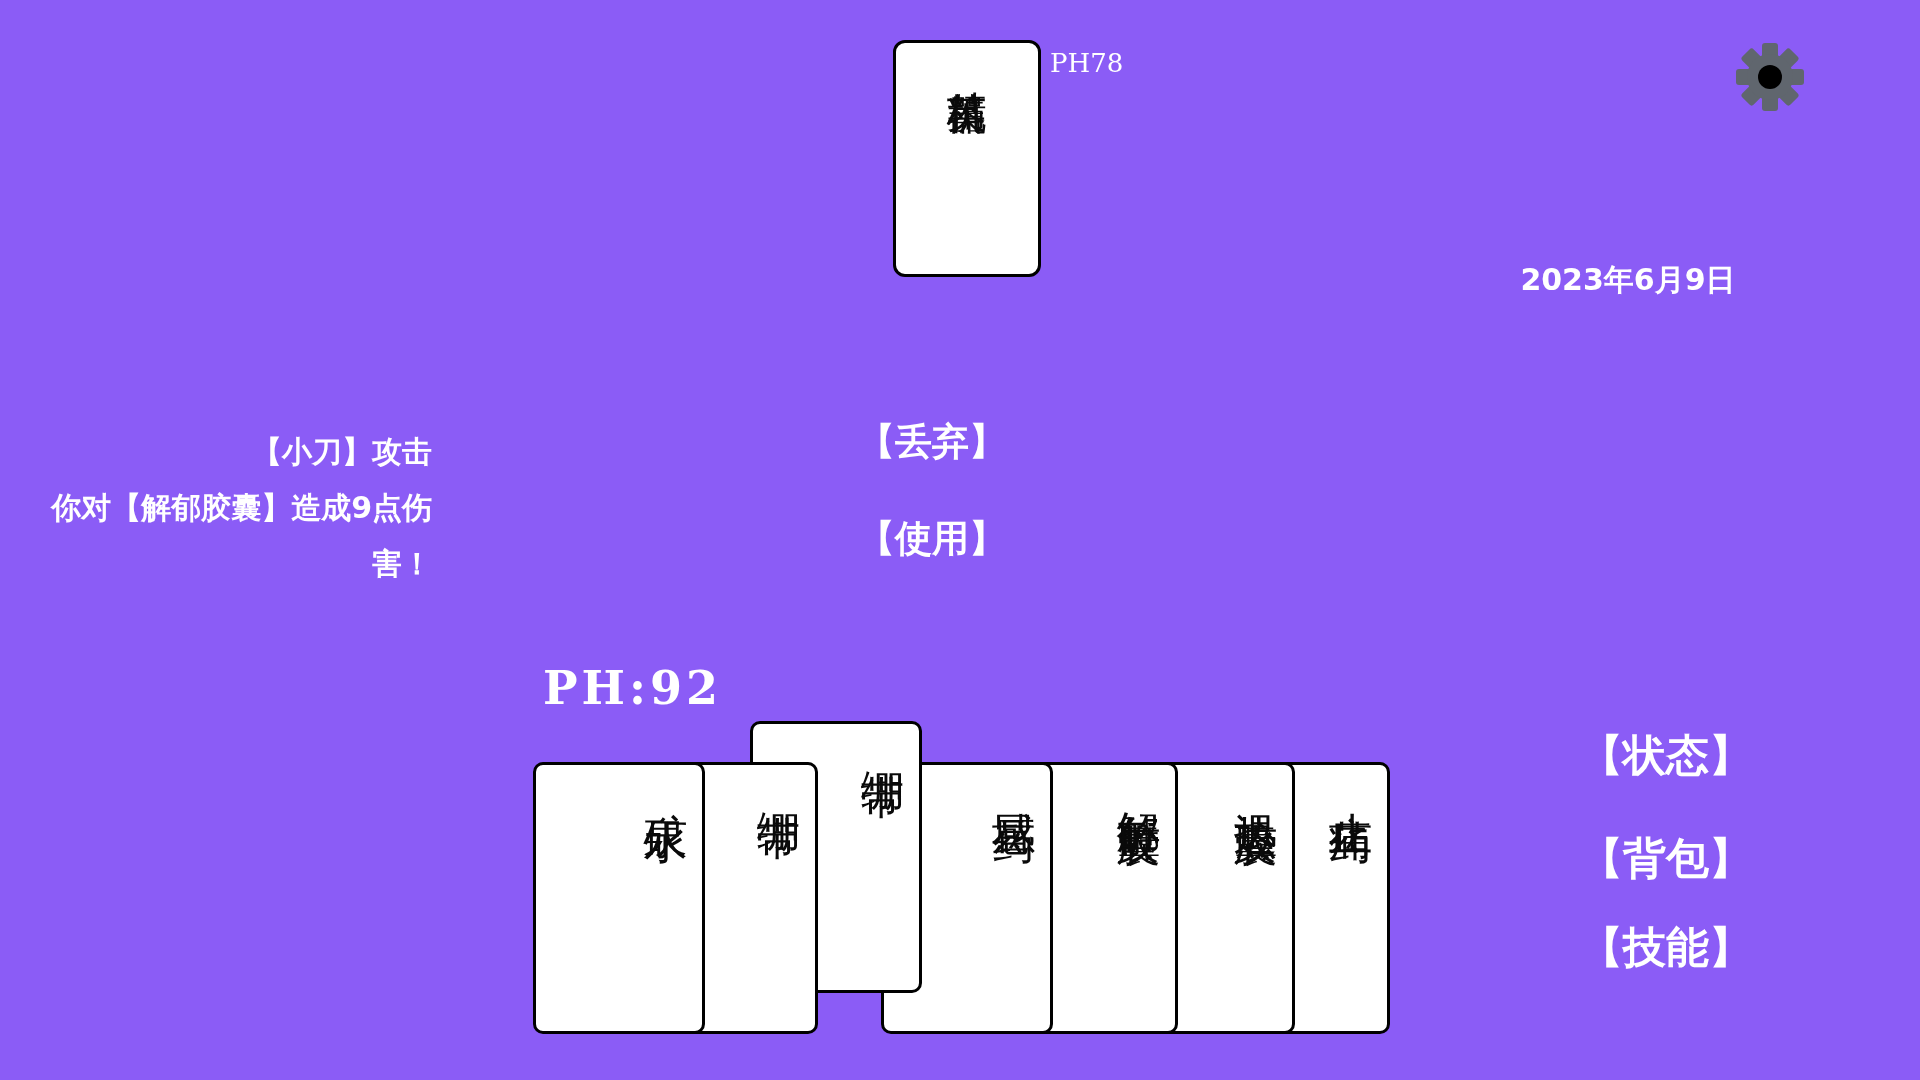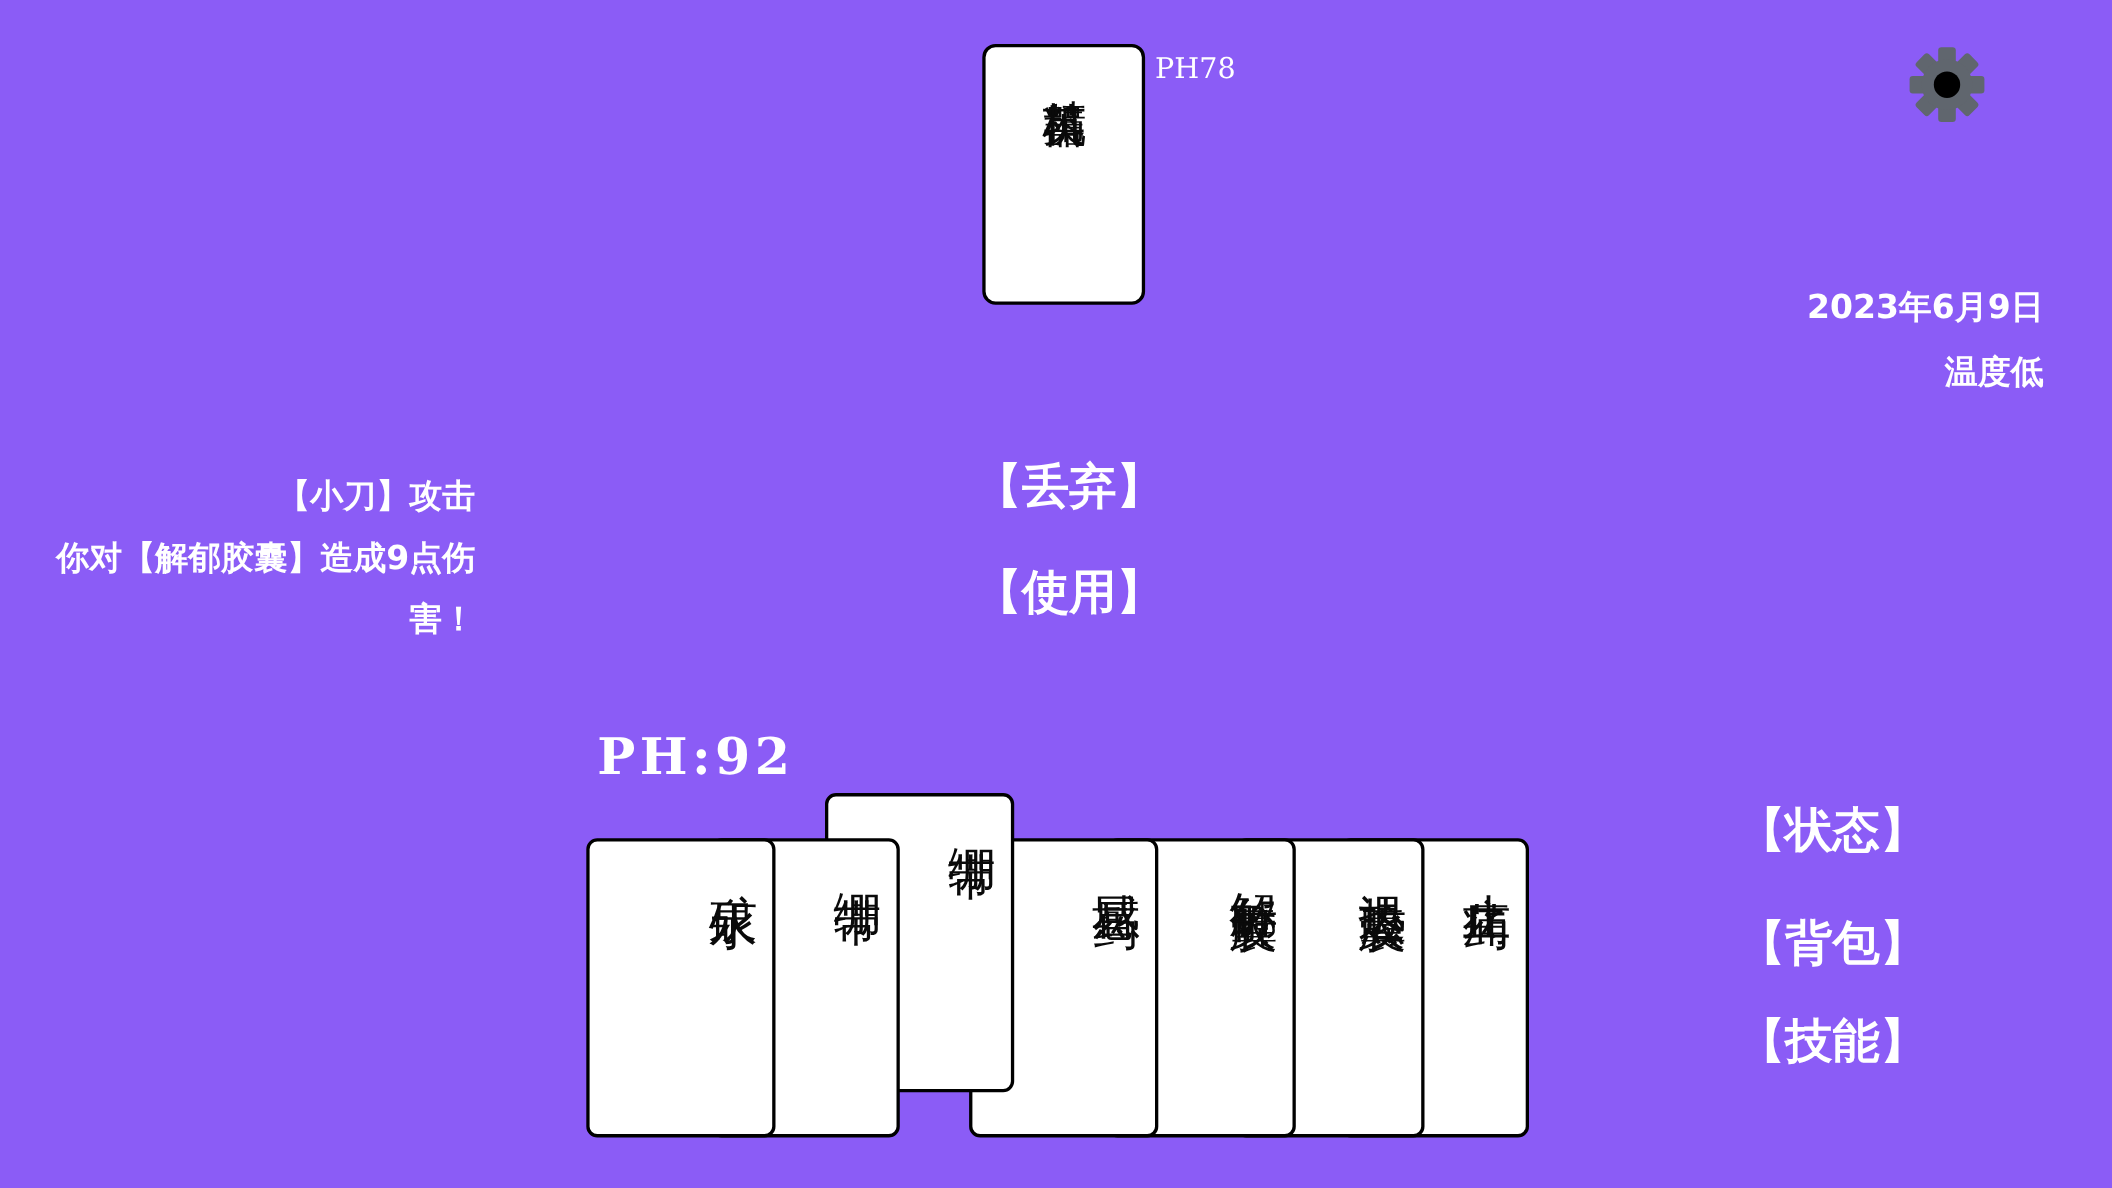--- a/index.html
+++ b/index.html
@@ -29,24 +29,24 @@
 
   
   .ph-enemy{position:absolute;left:1050px;top:48px;color:#fff;
             font-family:"DejaVu Serif","Liberation Serif",serif;font-size:26px;}
   .ph-player{position:absolute;left:543px;top:661px;color:#fff;font-weight:700;
              font-family:"DejaVu Serif","Liberation Serif",serif;font-size:46px;letter-spacing:4px;}
 
   
   .pixel{position:absolute;color:#fff;font-weight:700;}
   .battle-log{left:0;top:424px;width:432px;text-align:right;font-size:30px;line-height:56px;}
-  .action{width:200px;left:858px;text-align:right;font-size:43px;line-height:46px;cursor:pointer;}
+  .action{width:200px;left:858px;text-align:left;font-size:37px;line-height:46px;cursor:pointer;}
   .action-discard{top:419px;}
   .action-use{top:516px;}
-  .status-panel{left:1558px;top:250px;width:300px;text-align:right;font-size:30px;line-height:59px;}
+  .status-panel{left:1478px;top:250px;width:300px;text-align:center;font-size:30px;line-height:59px;}
   .menu-item{left:1516px;width:300px;text-align:center;font-size:43px;line-height:46px;cursor:pointer;}
   .menu-status{top:732px;}
   .menu-backpack{top:835px;}
   .menu-skills{top:924px;}
 
   
   .gear{position:absolute;left:1733px;top:40px;width:74px;height:74px;cursor:pointer;}
 </style>
 </head>
 <body>
@@ -64,21 +64,20 @@
       <rect x="3" y="29" width="68" height="16" rx="3"></rect>
       <rect x="29" y="3" width="16" height="68" rx="3" transform="rotate(45 37 37)"></rect>
       <rect x="3" y="29" width="68" height="16" rx="3" transform="rotate(45 37 37)"></rect>
       <circle cx="37" cy="37" r="23"></circle>
     </g>
     <circle cx="37" cy="37" r="12" fill="#000"></circle>
   </svg>
 
   <div class="pixel status-panel">
     <div>2023年6月9日</div>
-    <div>温度低</div>
   </div>
 
   <div class="pixel battle-log">
     <div>【小刀】攻击</div>
     <div>你对【解郁胶囊】造成9点伤害！</div>
   </div>
 
   <div class="pixel action action-discard">【丢弃】</div>
   <div class="pixel action action-use">【使用】</div>
 

